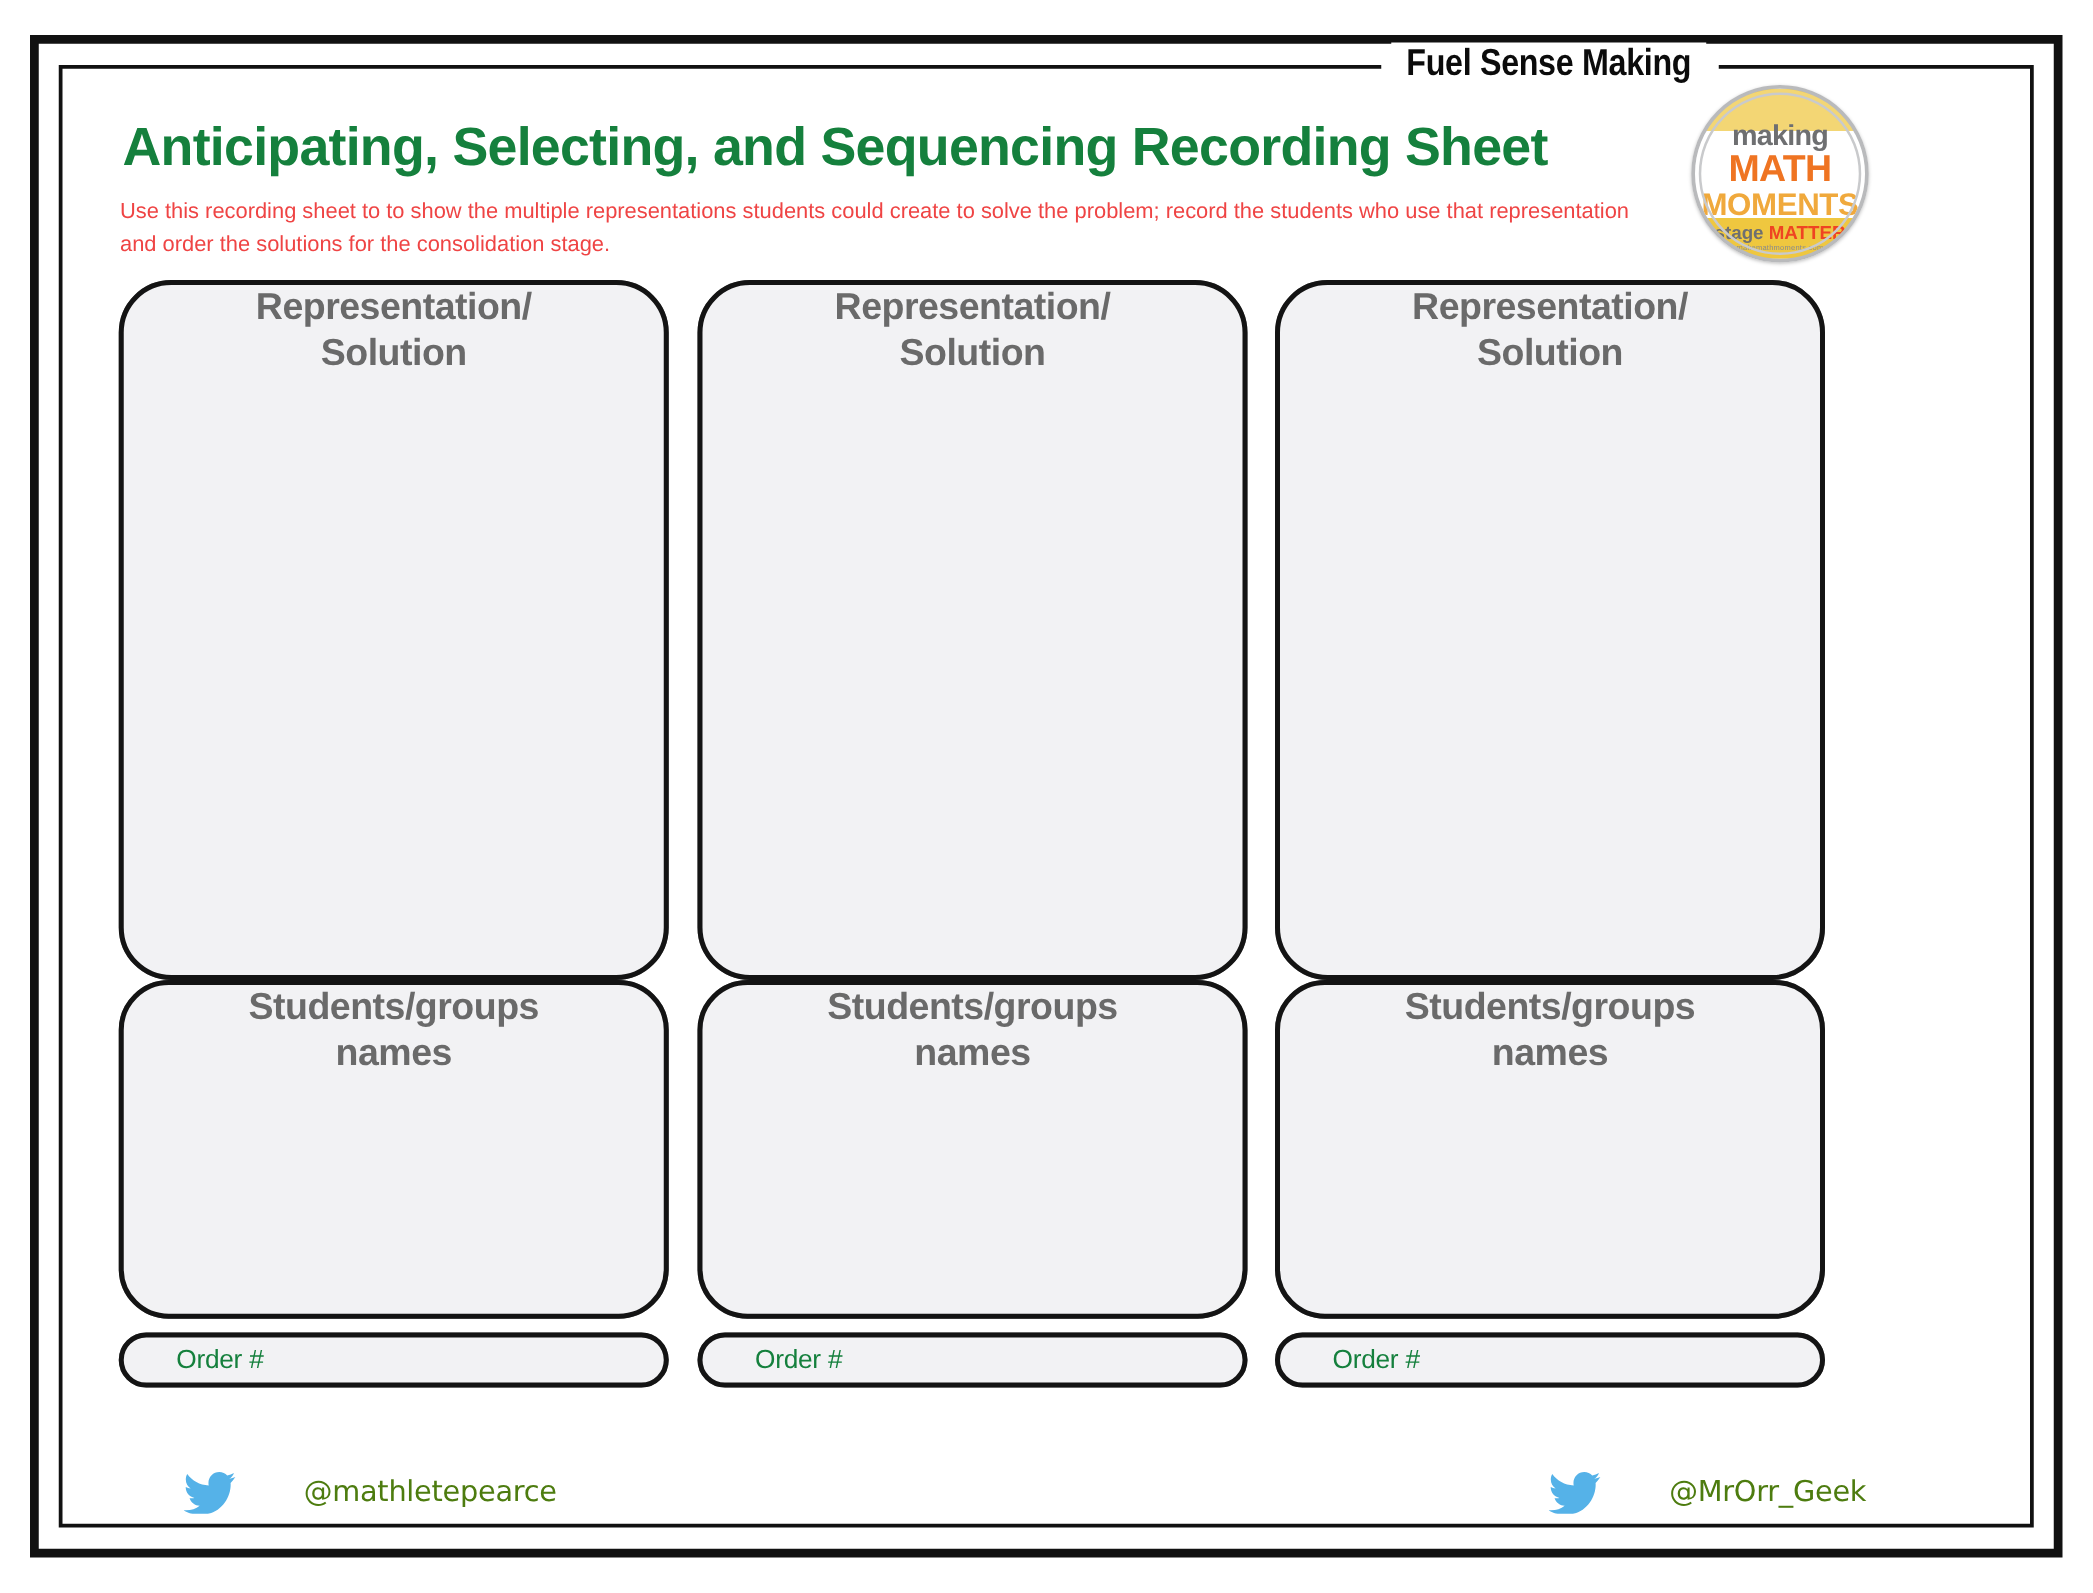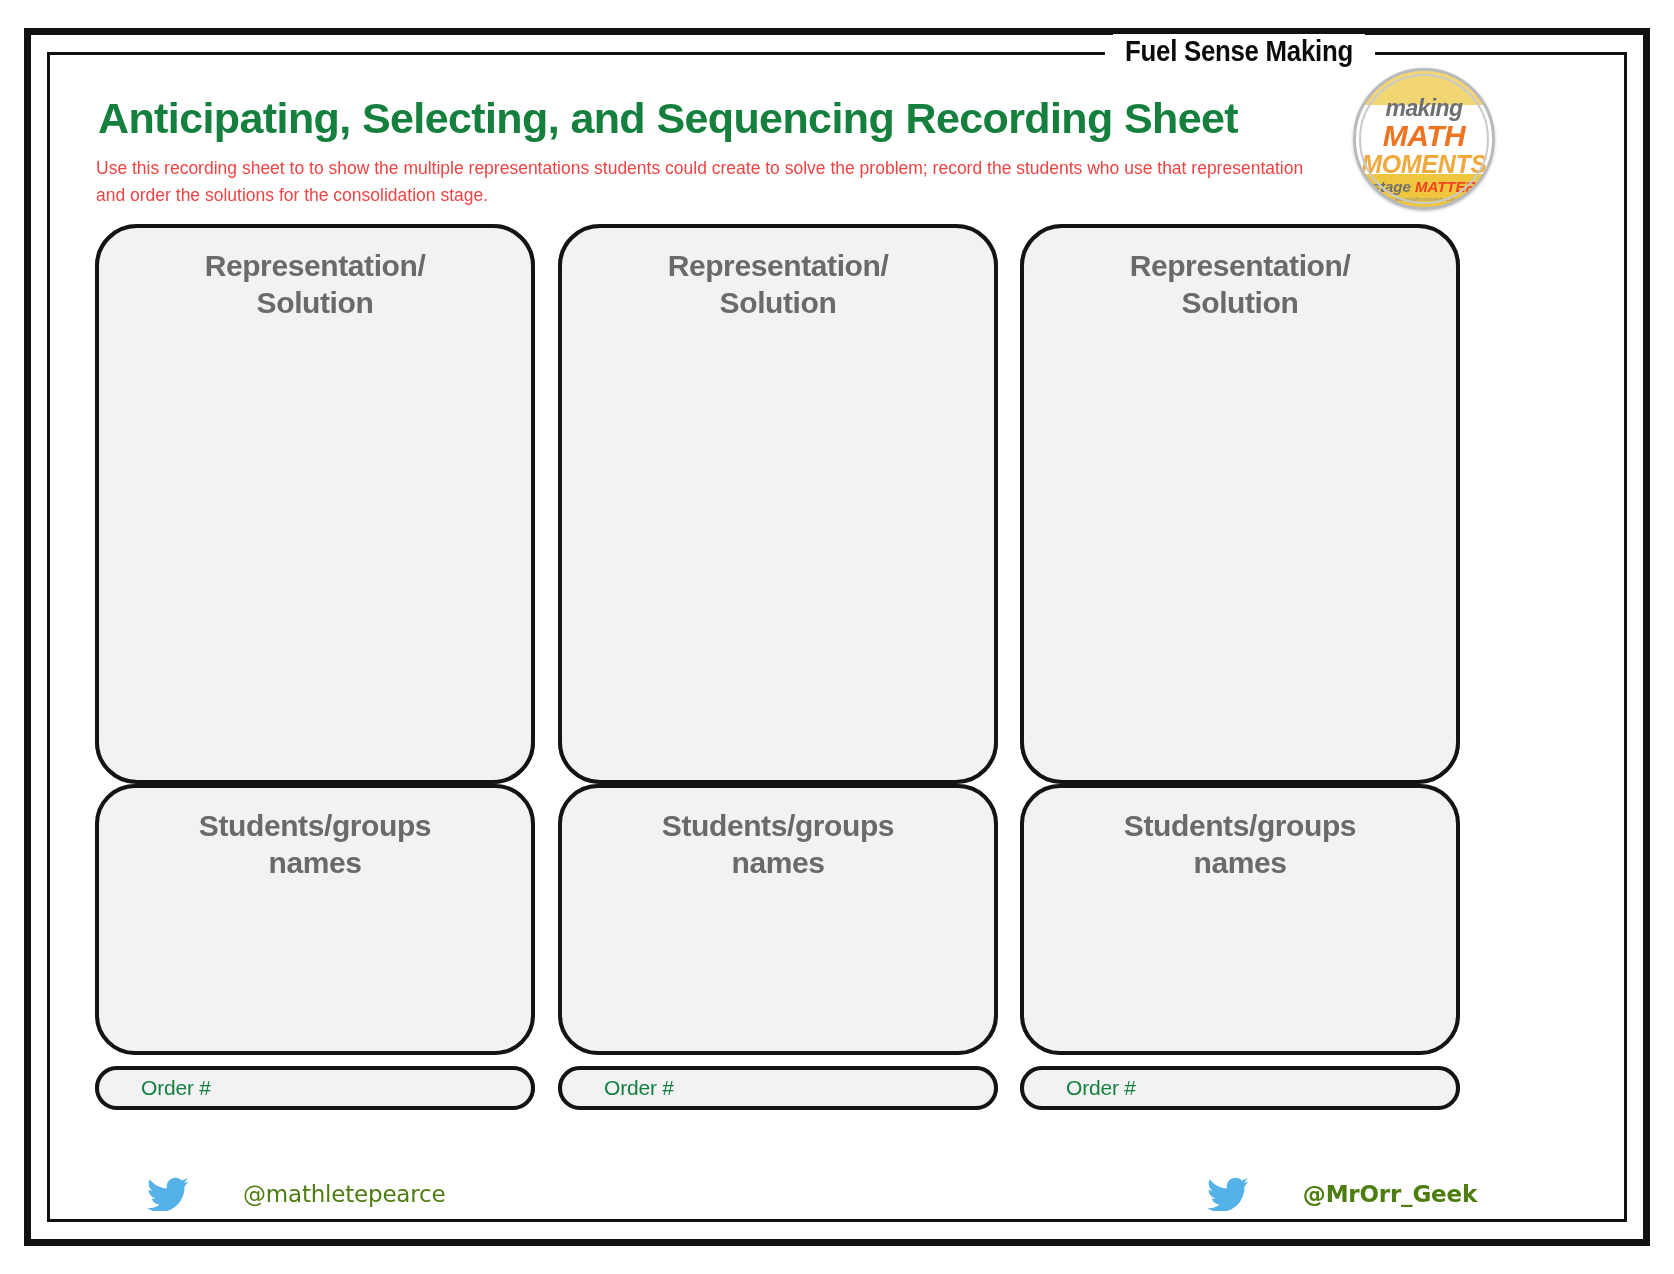--- a/index.html
+++ b/index.html
@@ -30,21 +30,20 @@
   }
   
   .banner-mask{
     position:absolute;top:44px;left:1105px;width:270px;height:18px;background:#ffffff;
   }
 
   
   .logo{
     position:absolute;left:1353px;top:68px;width:142px;height:142px;border-radius:50%;
     background:#f1c githubnone;
-    font-style:italic;
   }
   .logo-ring{
     position:absolute;inset:0;border-radius:50%;
     border:3px solid #b9babc;box-sizing:border-box;
     background:
       linear-gradient(180deg,
         #efc73f 0%, #efc73f 25%,
         #ffffff 25%, #ffffff 76%,
         #efc73f 76%, #efc73f 100%);
     overflow:hidden;
@@ -95,32 +94,32 @@
     content:"";position:absolute;left:-4px;top:-4px;right:-4px;bottom:-4px;
     border:2px solid rgba(20,20,20,.55);
     border-radius:inherit;pointer-events:none;
   }
   .card-rep{height:560px;border-radius:42px;}
   .card-stu{height:271px;border-radius:40px;margin-top:0;}
   .card-ord{height:44px;border-radius:24px;margin-top:11px;border-width:4px;}
 
   .card-heading{
     text-align:center;font-size:30px;font-weight:bold;color:#6a6a6a;
-    line-height:1.22;padding-top:20px;letter-spacing:-0.4px;
+    line-height:1.22;letter-spacing:-0.4px;
   }
   .card-ord .order-label{
     font-size:21px;color:#15803d;padding-left:42px;line-height:36px;
     letter-spacing:-0.2px;
   }
 
   
   .footer{position:absolute;left:47px;right:47px;bottom:58px;height:44px;}
   .f-item{position:absolute;top:0;display:flex;align-items:center;gap:11px;height:44px;background:#ffffff;padding:0 10px;}
   .f-left{left:90px;}
-  .f-right{right:140px;font-weight:bold;}
+  .f-right{right:124px;}
   .f-center{left:50%;transform:translateX(-50%);}
   .handle{
     font-family:"DejaVu Sans",sans-serif;font-size:23px;color:#4d7c0f;letter-spacing:-0.2px;margin-left:43px;
   }
   .f-center-text{
     font-family:"Liberation Sans Narrow","Liberation Sans",sans-serif;
     font-weight:bold;font-size:23px;color:#0b0b0b;white-space:nowrap;
     transform:scaleX(0.88);transform-origin:center;
   }
   .bird{width:42px;height:34px;flex:0 0 auto;}

